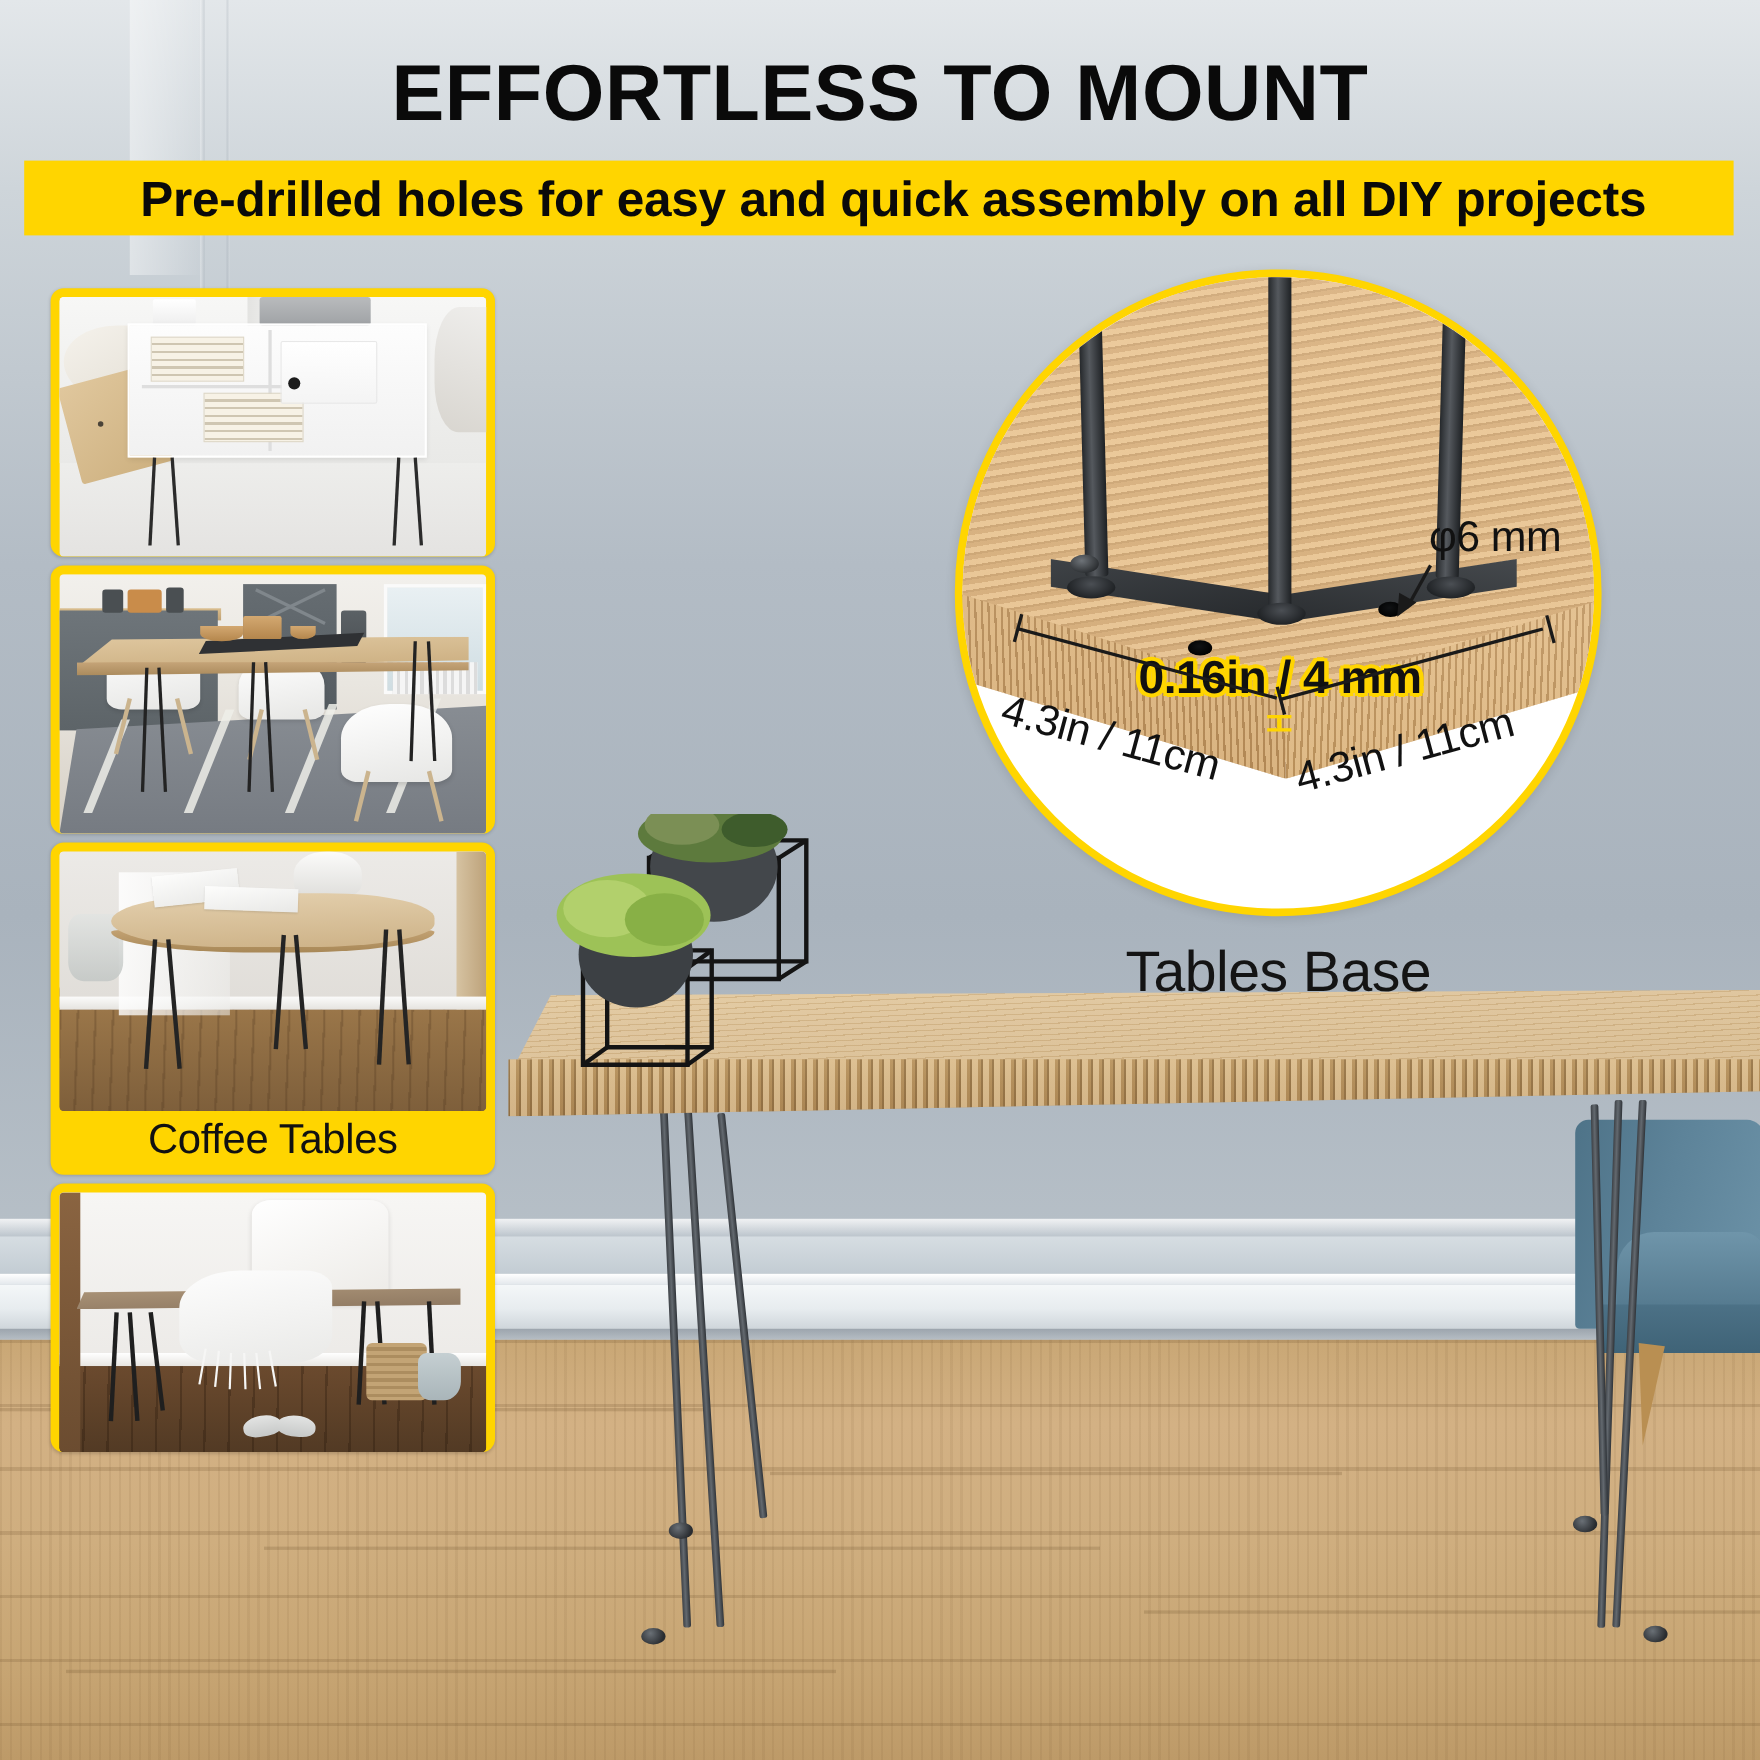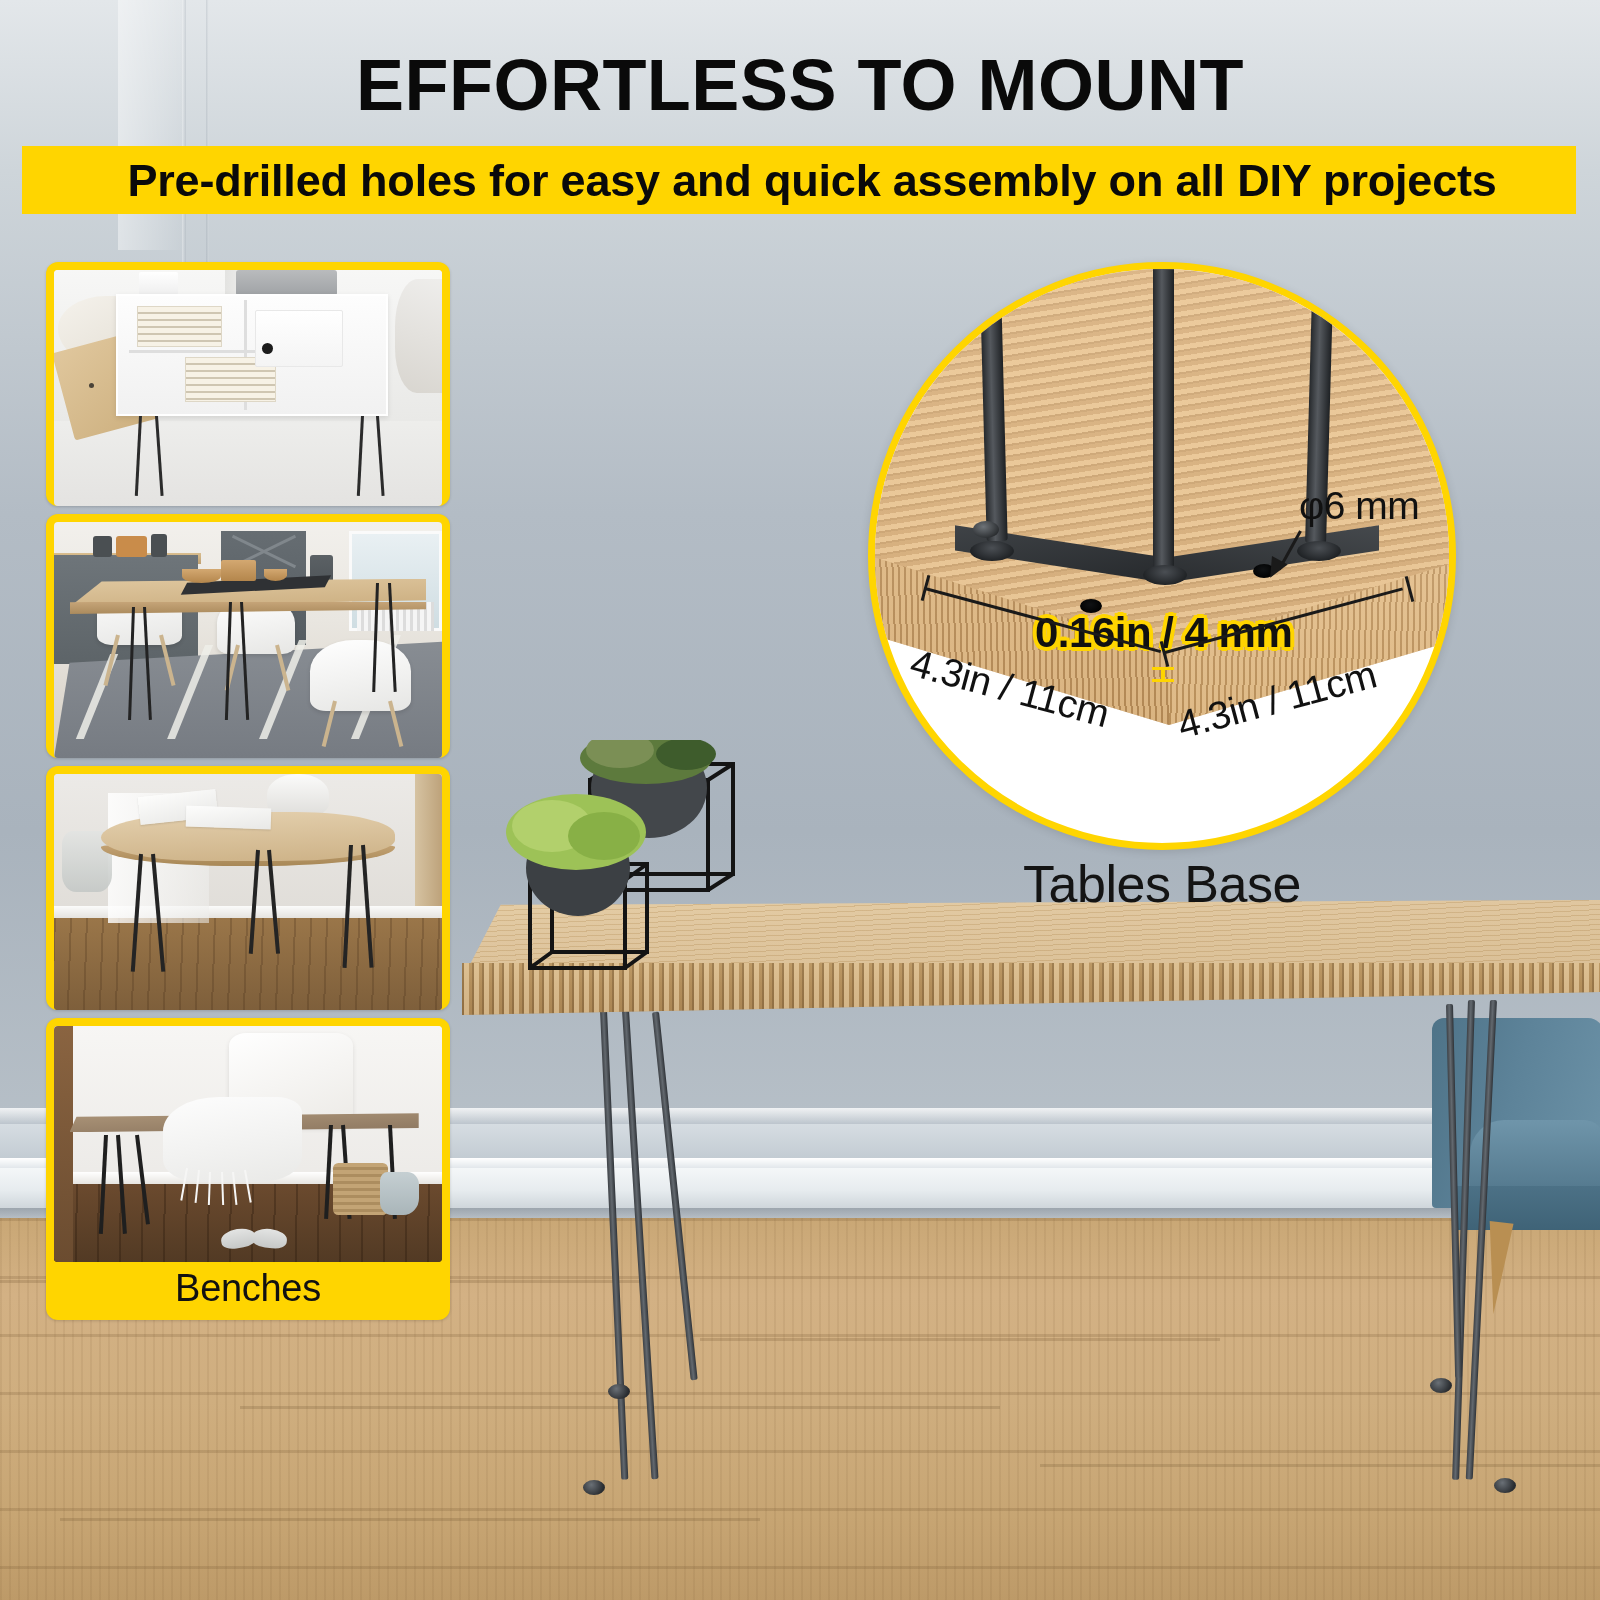--- a/index.html
+++ b/index.html
@@ -221,21 +221,21 @@
   .bn-fringe { position:absolute; background:#f6f6f5; width:2px; transform-origin:top; }
   .bn-leg { position:absolute; width:4px; background:#1f1f1f; transform-origin:top; }
   .bn-basket { position:absolute; left:72%; top:58%; width:14%; height:22%;
     background:repeating-linear-gradient(180deg,#c3a475 0 4px,#ac8d5f 4px 7px); border-radius:10%; }
   .bn-slipper { position:absolute; background:linear-gradient(180deg,#e3e4e3,#c6c8c7); border-radius:50% 50% 40% 40%; }
   .bn-cloth { position:absolute; left:84%; top:62%; width:10%; height:18%;
     background:linear-gradient(180deg,#c5cfd2,#a9b5b9); border-radius:20% 30% 40% 30%; }
 
   
   #magnifier {
-    position:absolute; left:868px; top:262px; width:588px; height:588px;
+    position:absolute; left:868px; top:245px; width:588px; height:588px;
     border-radius:50%; border:7px solid #ffd500; background:#ffffff;
     overflow:hidden; box-shadow:0 2px 10px rgba(0,0,0,.12);
   }
   .mag-wood {
     position:absolute; left:-8px; top:-8px; width:604px; height:446px;
     background:
       repeating-linear-gradient(-9deg,
         rgba(158,114,64,.30) 0px, rgba(158,114,64,.30) 2px,
         rgba(240,206,158,.55) 2px, rgba(240,206,158,.55) 7px,
         rgba(196,152,100,.35) 7px, rgba(196,152,100,.35) 11px),
@@ -468,20 +468,21 @@
         <div class="ct-slab"></div>
       <div class="ct-book" style="left:22%;top:8%;width:20%;height:12%;transform:rotate(-6deg);"></div>
       <div class="ct-book" style="left:34%;top:14%;width:22%;height:9%;transform:rotate(2deg);"></div>
       <div class="ct-leg" style="left:22%;top:34%;height:50%;transform:rotate(4deg);"></div>
       <div class="ct-leg" style="left:25%;top:34%;height:50%;transform:rotate(-5deg);"></div>
       <div class="ct-leg" style="left:52%;top:32%;height:44%;transform:rotate(4deg);"></div>
       <div class="ct-leg" style="left:55%;top:32%;height:44%;transform:rotate(-5deg);"></div>
       <div class="ct-leg" style="left:76%;top:30%;height:52%;transform:rotate(3deg);"></div>
       <div class="ct-leg" style="left:79%;top:30%;height:52%;transform:rotate(-4deg);"></div>
     </div>
+    <div class="thumb-label">Coffee Tables</div>
   </div>
 
   <div class="thumb-card">
     <div class="thumb-photo">
       <div class="bn-room"></div>
         <div class="bn-wall"></div>
       <div class="bn-skirt"></div>
         <div class="bn-floor"></div>
       <div class="bn-leftfloor"></div>
       <div class="bn-pillow"></div>
@@ -497,21 +498,20 @@
       <div class="bn-leg" style="left:16%;top:46%;height:42%;transform:rotate(-4deg);"></div>
       <div class="bn-leg" style="left:21%;top:46%;height:38%;transform:rotate(-7deg);"></div>
       <div class="bn-leg" style="left:71%;top:42%;height:40%;transform:rotate(3deg);"></div>
       <div class="bn-leg" style="left:74%;top:42%;height:40%;transform:rotate(-4deg);"></div>
       <div class="bn-leg" style="left:86%;top:42%;height:40%;transform:rotate(-3deg);"></div>
       <div class="bn-basket"></div>
         <div class="bn-cloth"></div>
       <div class="bn-slipper" style="left:43%;top:86%;width:9%;height:8%;transform:rotate(-9deg);"></div>
       <div class="bn-slipper" style="left:51%;top:86%;width:9%;height:8%;transform:rotate(6deg);"></div>
     </div>
-    <div class="thumb-label">Benches</div>
   </div>
 </div>
 
 <div id="magnifier">
   <div class="mag-wood"></div>
   <div class="mag-wood-front-l"></div>
   <div class="mag-wood-front-r"></div>
 
   <div class="mag-plate"></div>
   <div class="mag-plate2"></div>

